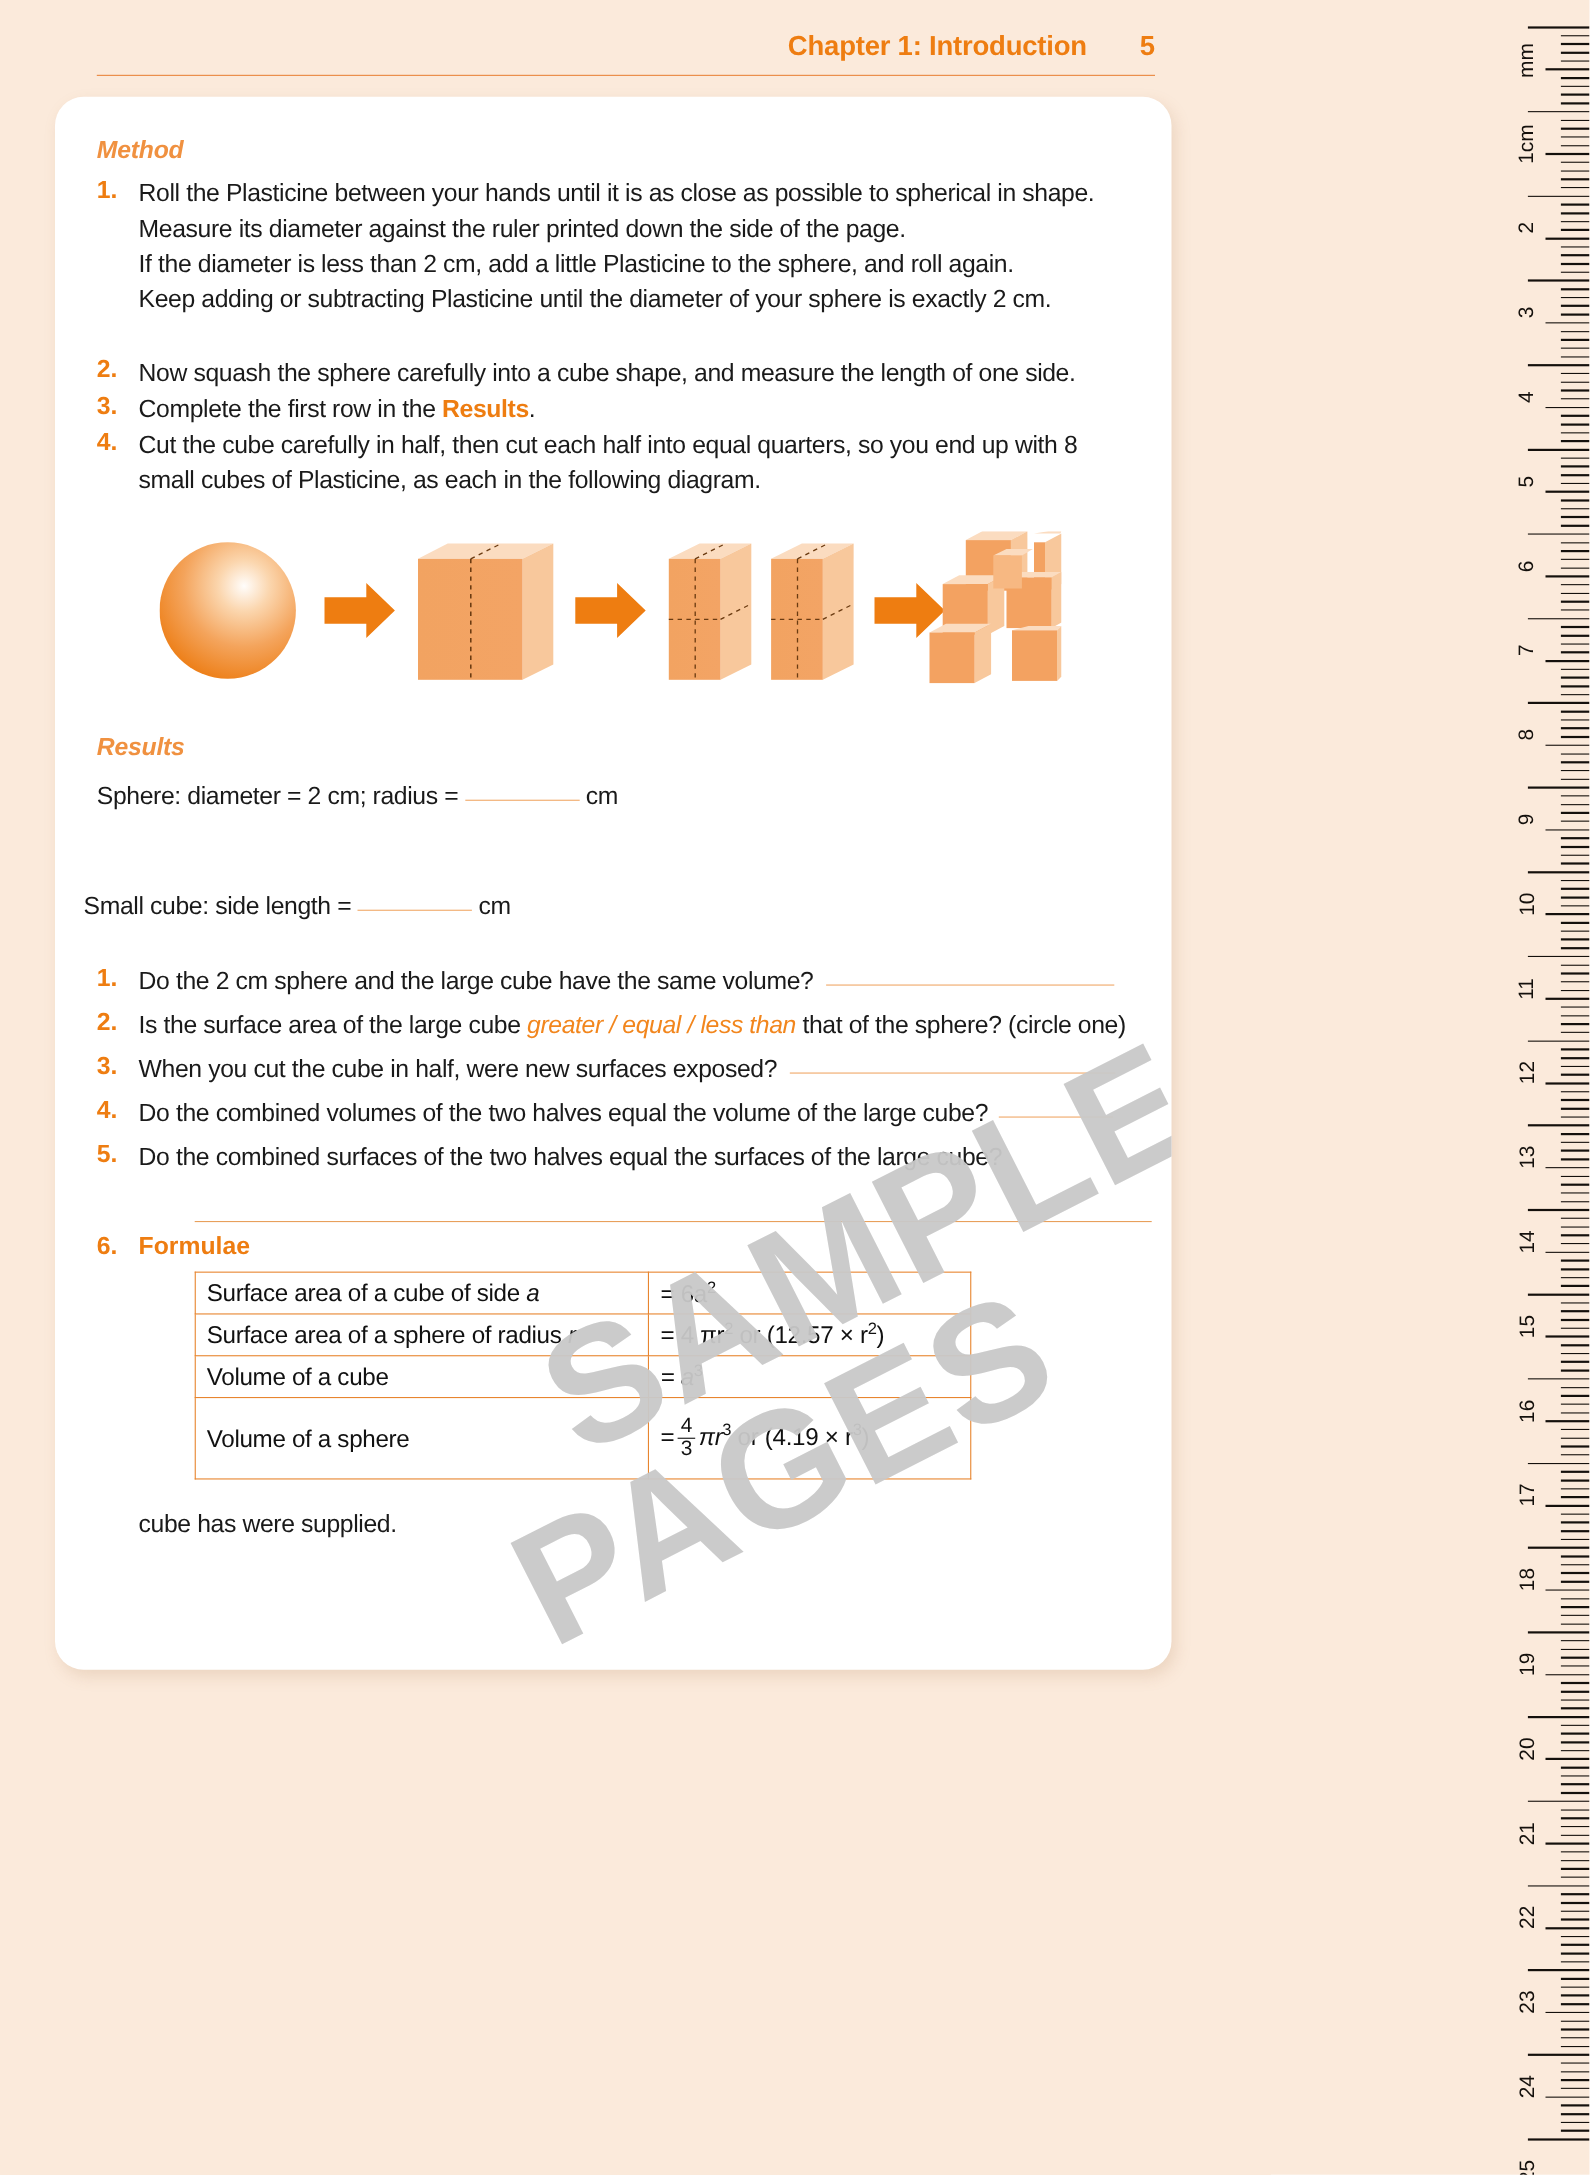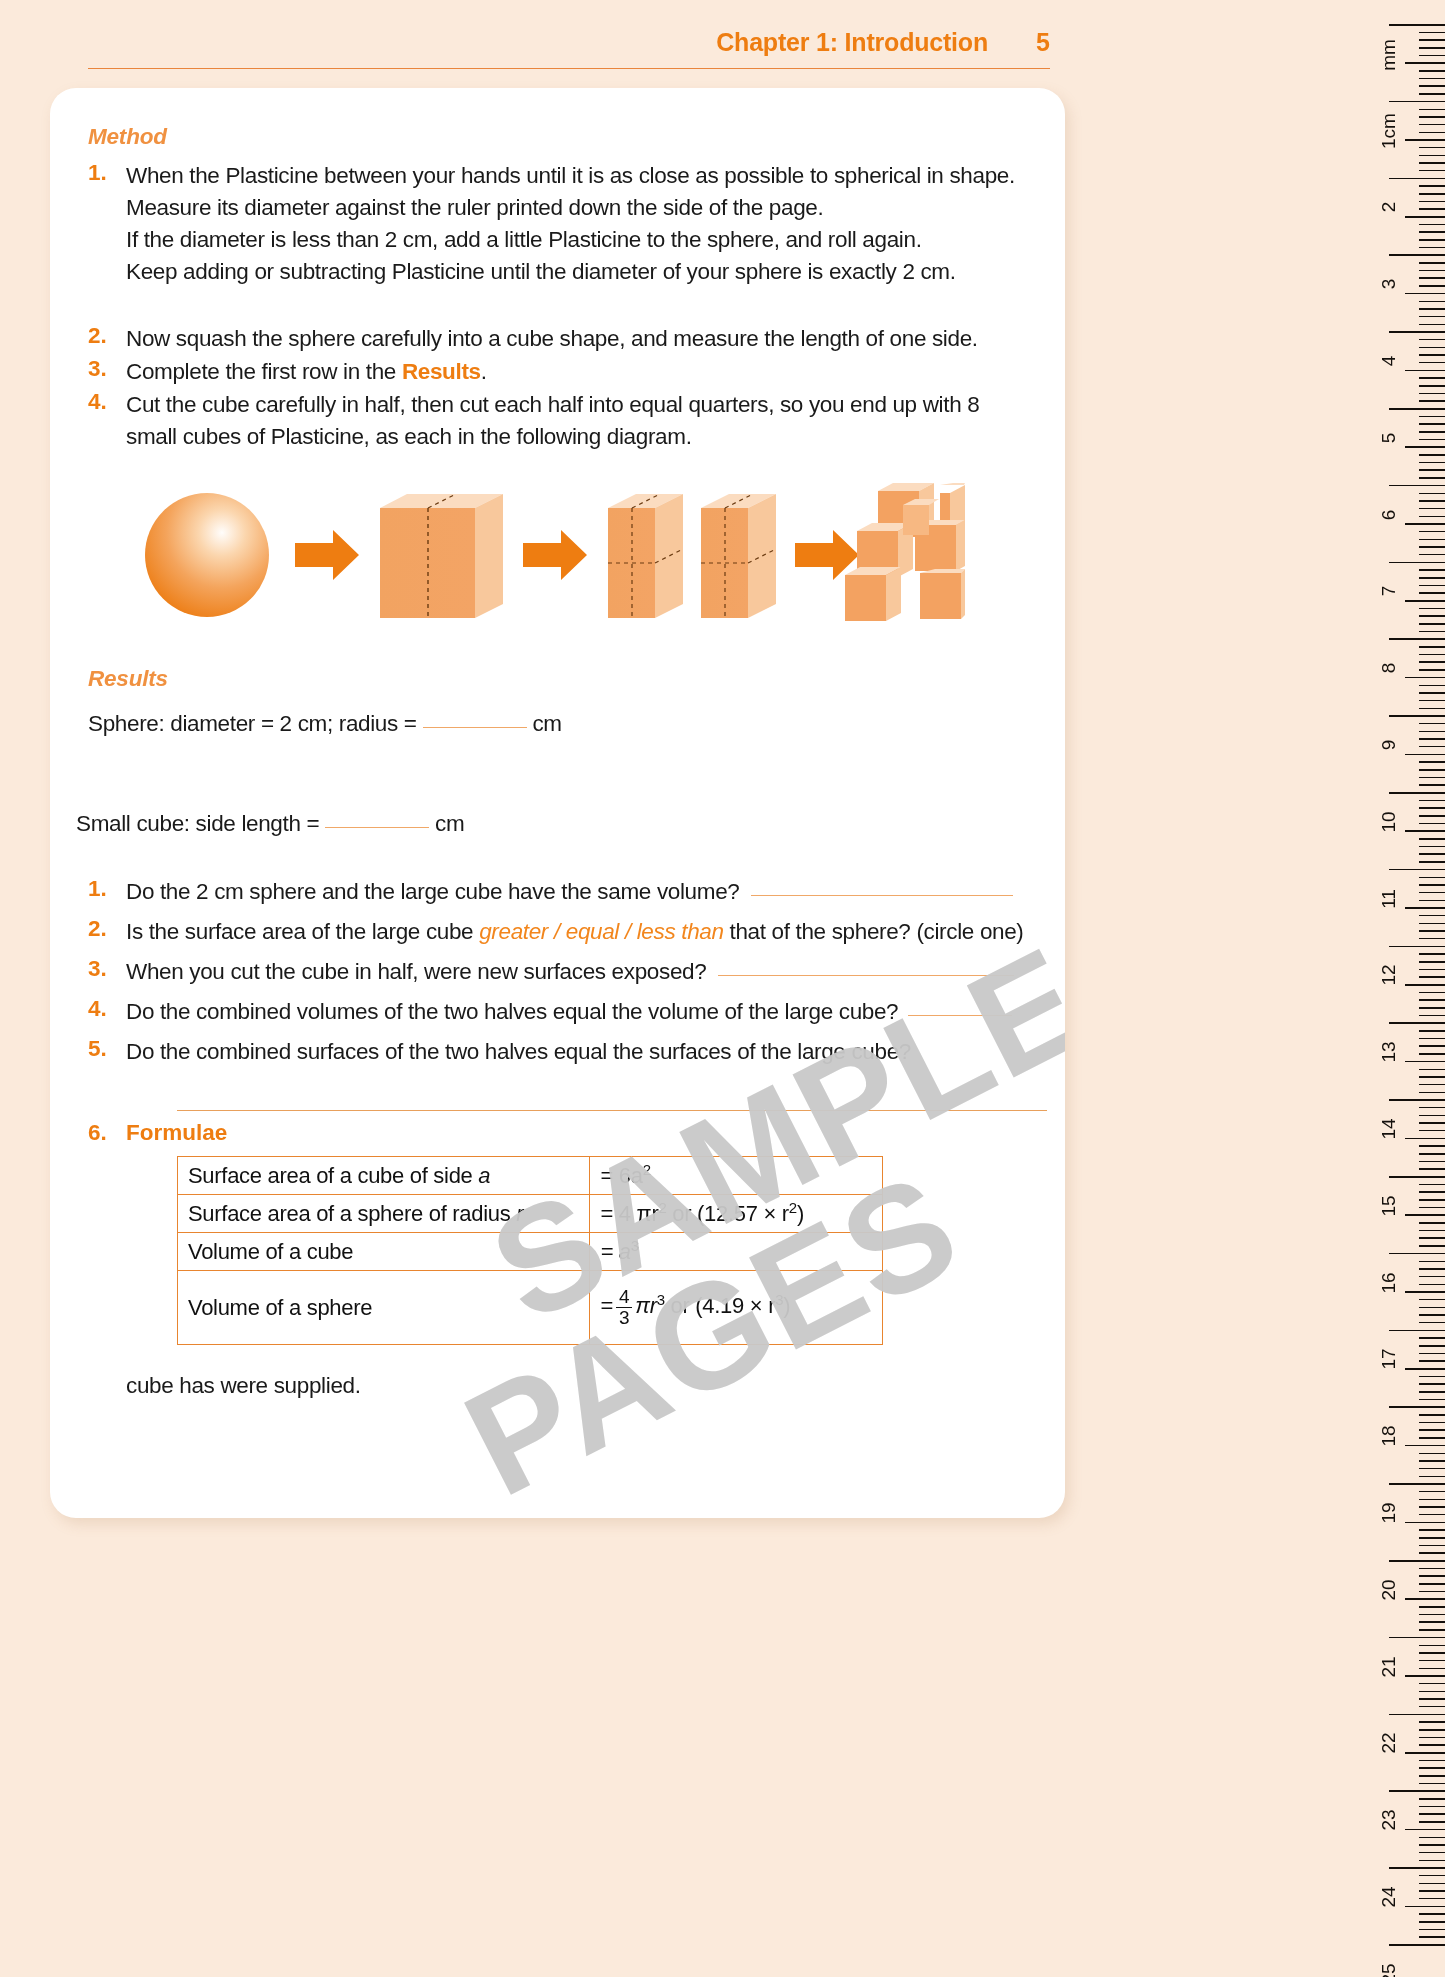--- a/index.html
+++ b/index.html
@@ -161,21 +161,21 @@
 <div id="card">
 <div id="card-inner">
 
   <div class="sec-head" style="left:38px; top:36px;">
     <span>Method</span>
   </div>
 
   <div class="num-item" style="left:38px; top:72px;">
     <span class="num">1.</span>
     <span class="txt body-txt">
-      <span class="ln">When the Plasticine between your hands until it is as close as possible to spherical in shape.</span>
+      <span class="ln">Roll the Plasticine between your hands until it is as close as possible to spherical in shape.</span>
       <span class="ln">Measure its diameter against the ruler printed down the side of the page.</span>
       <span class="ln">If the diameter is less than 2 cm, add a little Plasticine to the sphere, and roll again.</span>
       <span class="ln">Keep adding or subtracting Plasticine until the diameter of your sphere is exactly 2 cm.</span>
     </span>
   </div>
 
   <div class="num-item" style="left:38px; top:235px;">
     <span class="num">2.</span>
     <span class="txt body-txt">
       <span class="ln">Now squash the sphere carefully into a cube shape, and measure the length of one side.</span>

